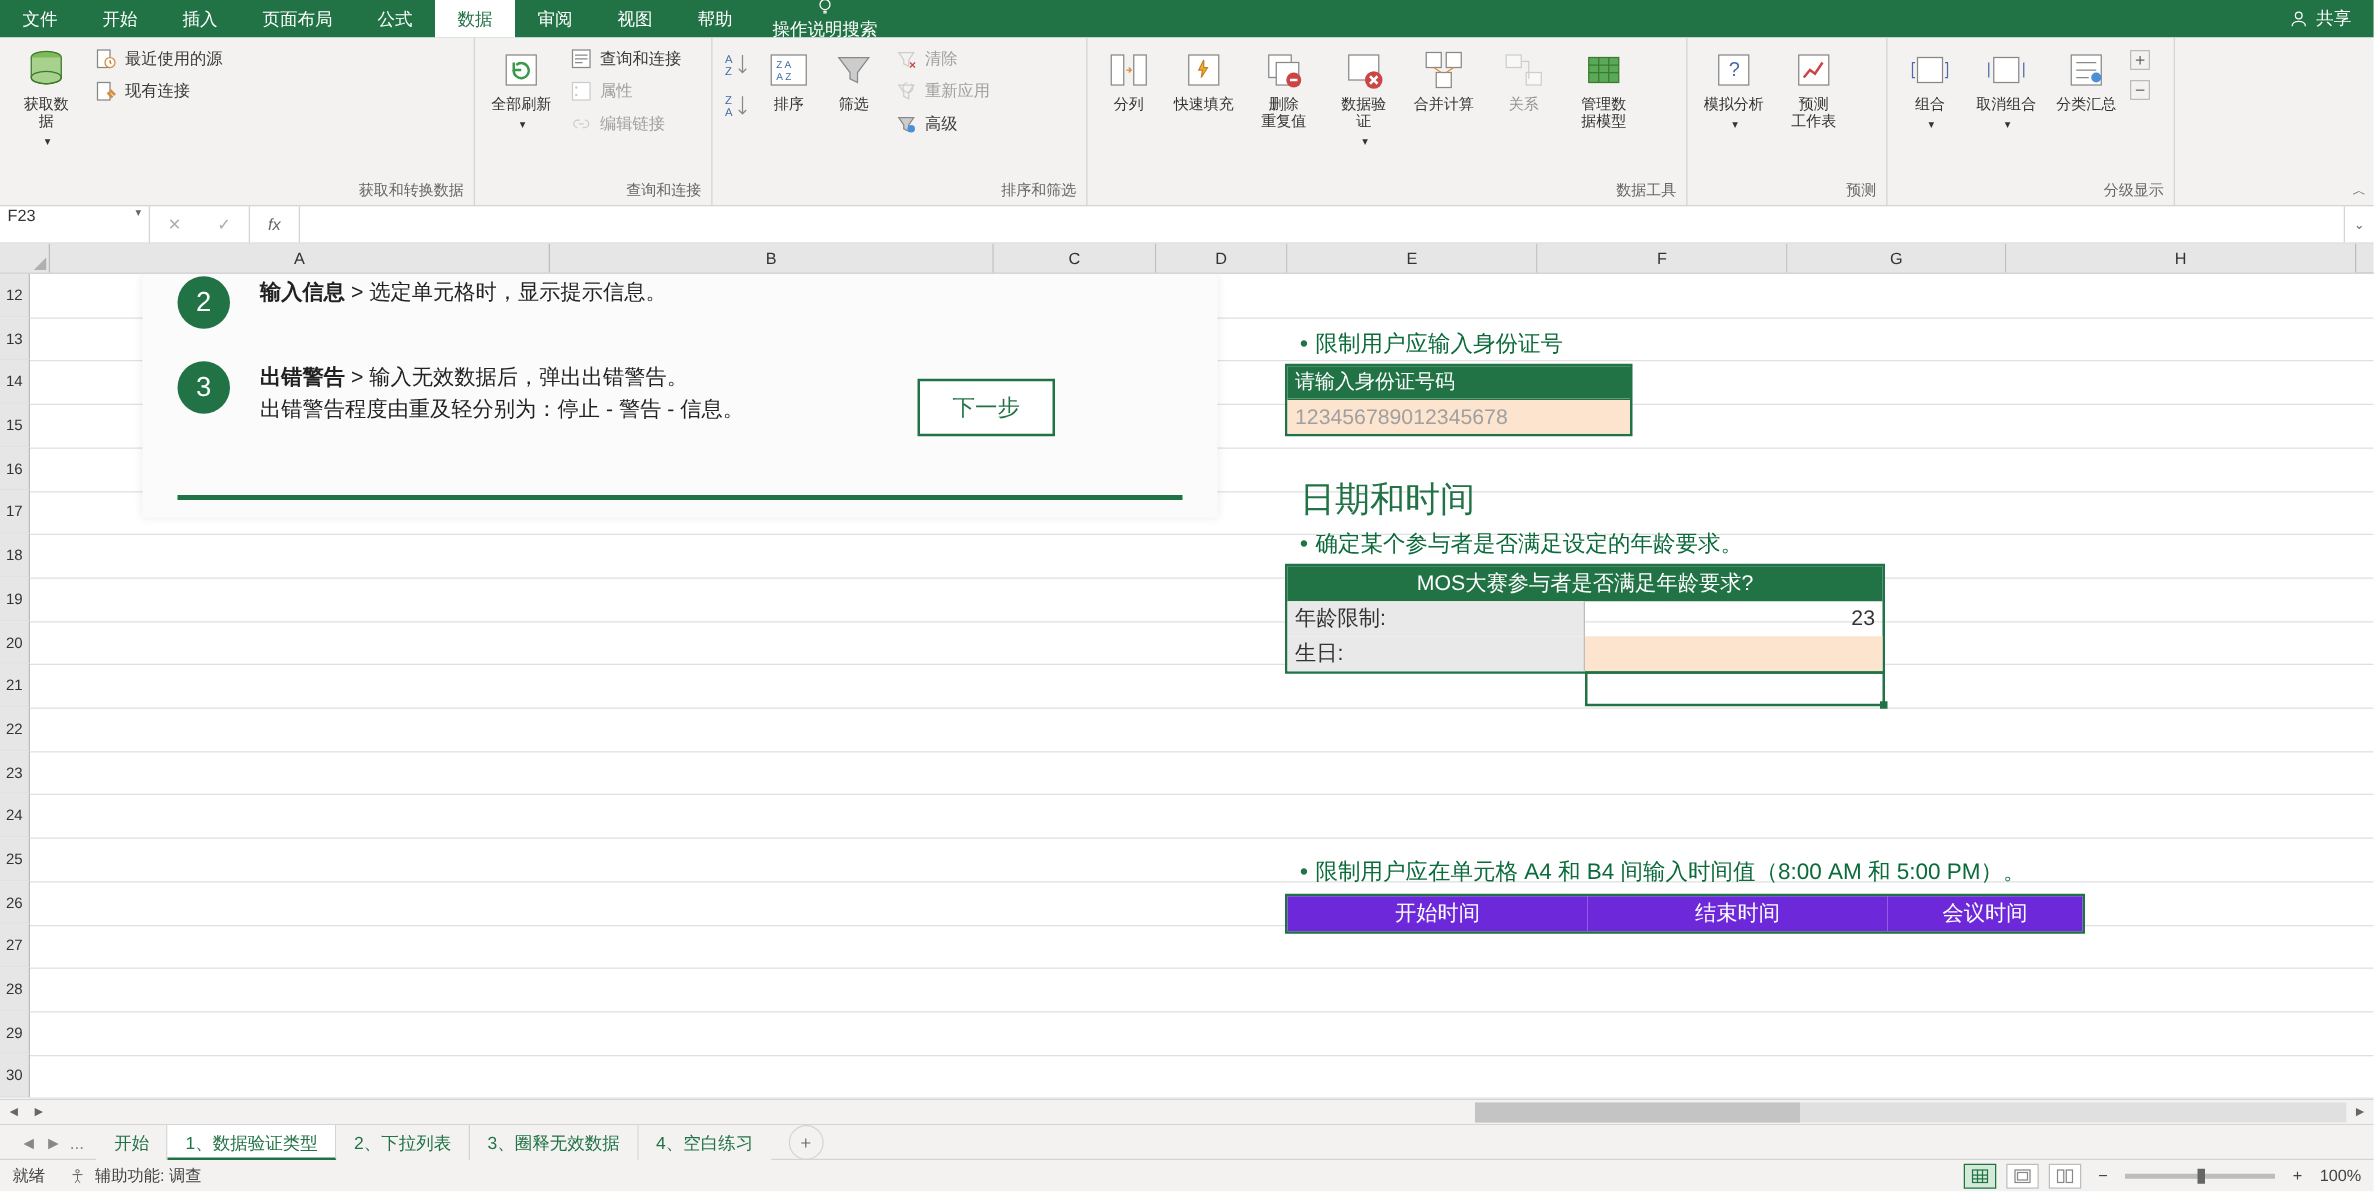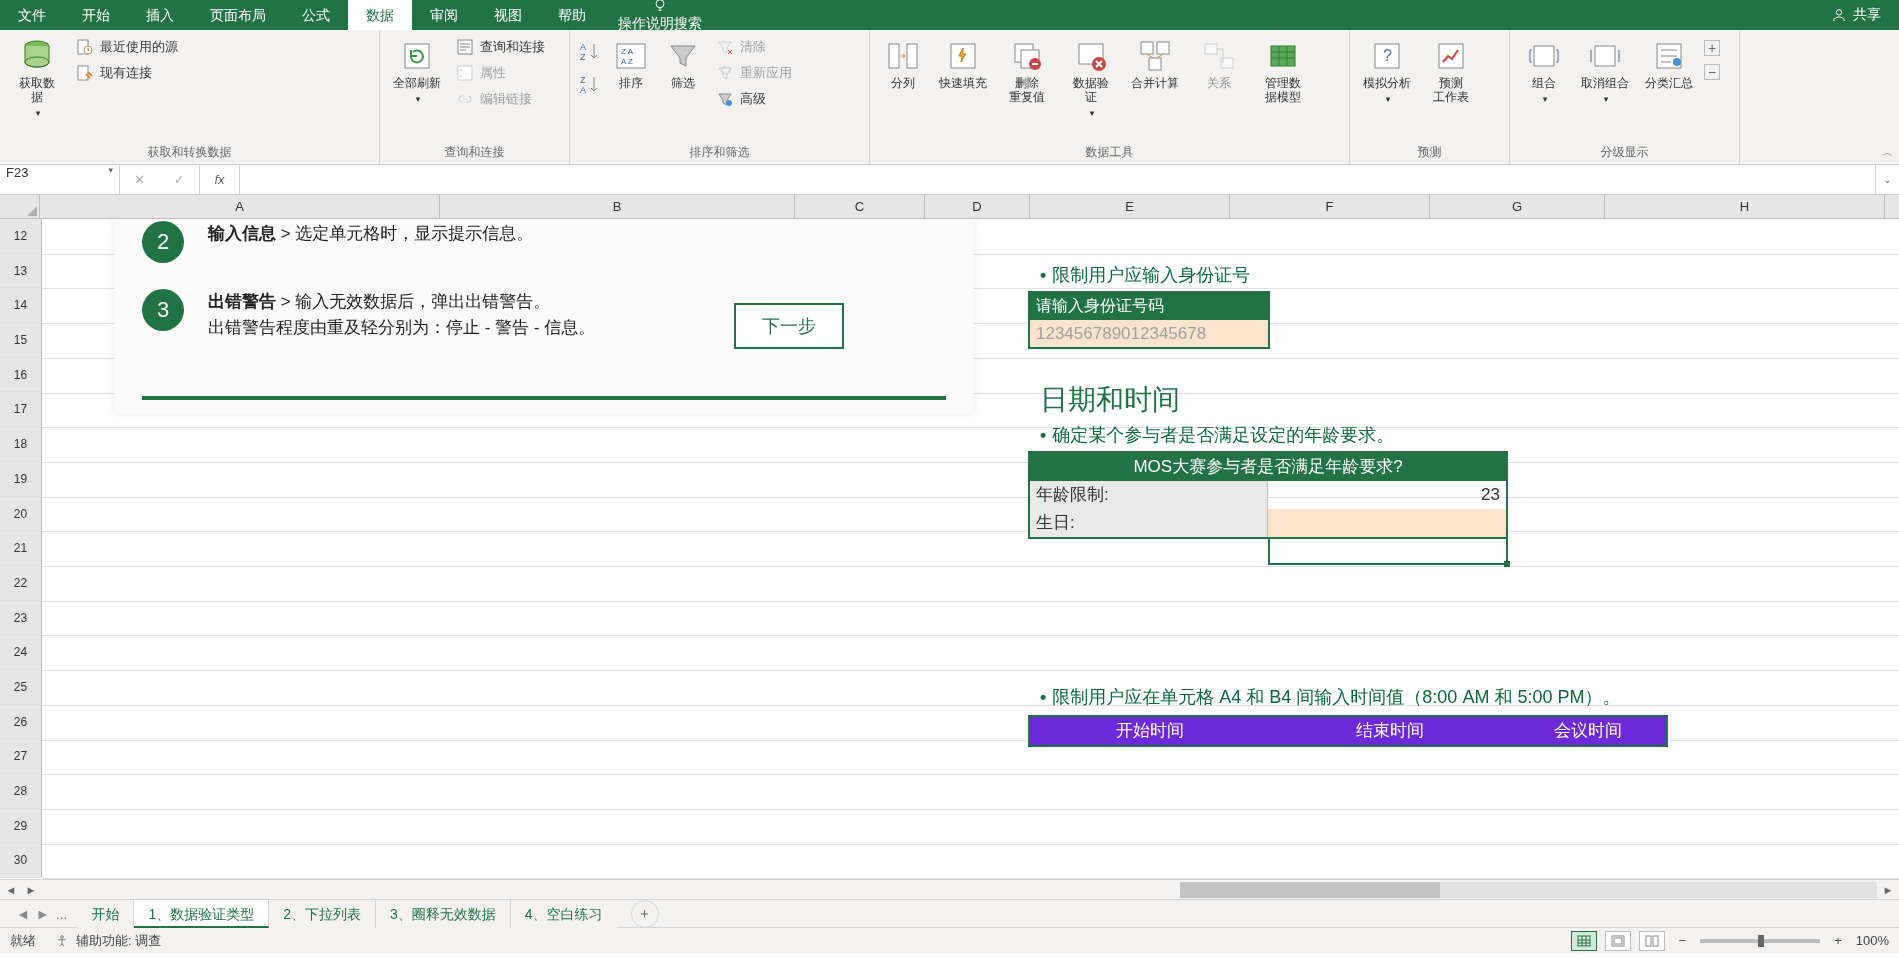--- a/index.html
+++ b/index.html
@@ -10,21 +10,21 @@
 .menubar .tab { padding:0 18px; height:30px; line-height:30px; font-size:14px; }
 .menubar .tab.active { background:#fff; color:#217346; }
 .menubar .bulb { margin-left:14px; display:flex; align-items:center; gap:2px; font-size:14px;flex-direction:column; }
 .menubar .bulb svg { width:16px; height:16px; }
 .menubar .share { position:absolute; right:18px; display:flex; align-items:center; gap:6px; font-size:14px; }
 
 
 .ribbon { height:135px; background:#f3f2f1; border-bottom:1px solid #d4d4d4; display:flex; position:relative; }
 .ribbon-group { border-right:1px solid #d4d4d4; padding:4px 8px 0 8px; display:flex; flex-direction:column; justify-content:space-between; }
 .ribbon-group .group-body { display:flex; align-items:flex-start; gap:6px; height:110px; }
-.ribbon-group .group-label { text-align:center; font-size:12px; color:#666; padding-bottom:20px; height:20px; line-height:16px; }
+.ribbon-group .group-label { text-align:right; font-size:12px; color:#666; padding-bottom:20px; height:20px; line-height:16px; }
 .big-btn { display:flex; flex-direction:column; align-items:center; width:58px; text-align:center; gap:2px; padding-top:4px; font-size:12px; line-height:14px; }
 .big-btn svg { width:36px; height:36px; }
 .small-btn { display:flex; align-items:center; gap:6px; height:26px; font-size:13px; color:#3a3a3a; padding:0 4px; white-space:nowrap; }
 .small-btn.disabled { color:#a0a0a0; }
 .small-btn svg { width:18px; height:18px; flex:none; }
 .vstack { display:flex; flex-direction:column; }
 .dropdown-caret { font-size:9px; margin-left:2px; }
 .ribbon-collapse { position:absolute; right:6px; bottom:4px; font-size:11px; color:#666; }
 
 
@@ -38,21 +38,21 @@
 
 
 .colhdr-row { height:24px; background:#e6e6e6; display:flex; border-bottom:1px solid #bdbdbd; }
 .corner { width:40px; border-right:1px solid #bdbdbd; background:#e6e6e6; position:relative; }
 .corner::after { content:''; position:absolute; right:2px; bottom:2px; border-style:solid; border-width:0 0 10px 10px; border-color:transparent transparent #b0b0b0 transparent; }
 .colhdr { border-right:1px solid #bdbdbd; text-align:center; line-height:24px; font-size:13px; color:#333; background:#e6e6e6; }
 
 
 .grid-wrap { position:relative; height:660px; overflow:hidden; background:#fff; }
 .grid { display:flex; }
-.rowhdrs { width:42px; }
+.rowhdrs { width:24px; }
 .rowhdr { height:24px; border-right:1px solid #bdbdbd; border-bottom:1px solid #e0e0e0; background:#e6e6e6; text-align:center; line-height:24px; font-size:12px; color:#333; }
 .cells { position:relative; flex:1; }
 .cells .gridline-h { position:absolute; left:0; right:0; border-top:1px solid #e0e0e0; }
 
 
 .sheet-content { position:absolute; left:40px; top:0; right:0; }
 
 .panel { position:absolute; left:74px; top:0; width:860px; height:195px; background:#fbfbfb; box-shadow:0 0 8px rgba(0,0,0,0.08); border-radius:3px; }
 .panel .row { position:absolute; display:flex; align-items:flex-start; gap:24px; }
 .circle { width:42px; height:42px; border-radius:50%; background:#217346; color:#fff; display:flex; align-items:center; justify-content:center; font-size:22px; font-weight:300; flex:none; }
@@ -479,21 +479,21 @@
         <div class="txt">
           <div><b>出错警告</b><span> &gt; 输入无效数据后，弹出出错警告。</span></div>
           <div>出错警告程度由重及轻分别为：停止 - 警告 - 信息。</div>
         </div>
       </div>
       <div class="next-btn">下一步</div>
       <div class="underline"></div>
     </div>
 
     <div class="bullet-line" style="left:1000px;top:44px">限制用户应输入身份证号</div>
-    <div class="idbox" style="left:988px;top:72px;width:242px">
+    <div class="idbox" style="left:988px;top:72px;width:278px">
       <div class="hdr">请输入身份证号码</div>
       <div class="val">123456789012345678</div>
     </div>
 
     <div class="datehdr" style="left:1000px;top:162px">日期和时间</div>
     <div class="bullet-line" style="left:1000px;top:204px">确定某个参与者是否满足设定的年龄要求。</div>
 
     <div class="mos-table" style="left:988px;top:232px;width:480px">
       <div class="r">
           <div class="mos-hdr" style="width:476px">MOS大赛参与者是否满足年龄要求?</div>

